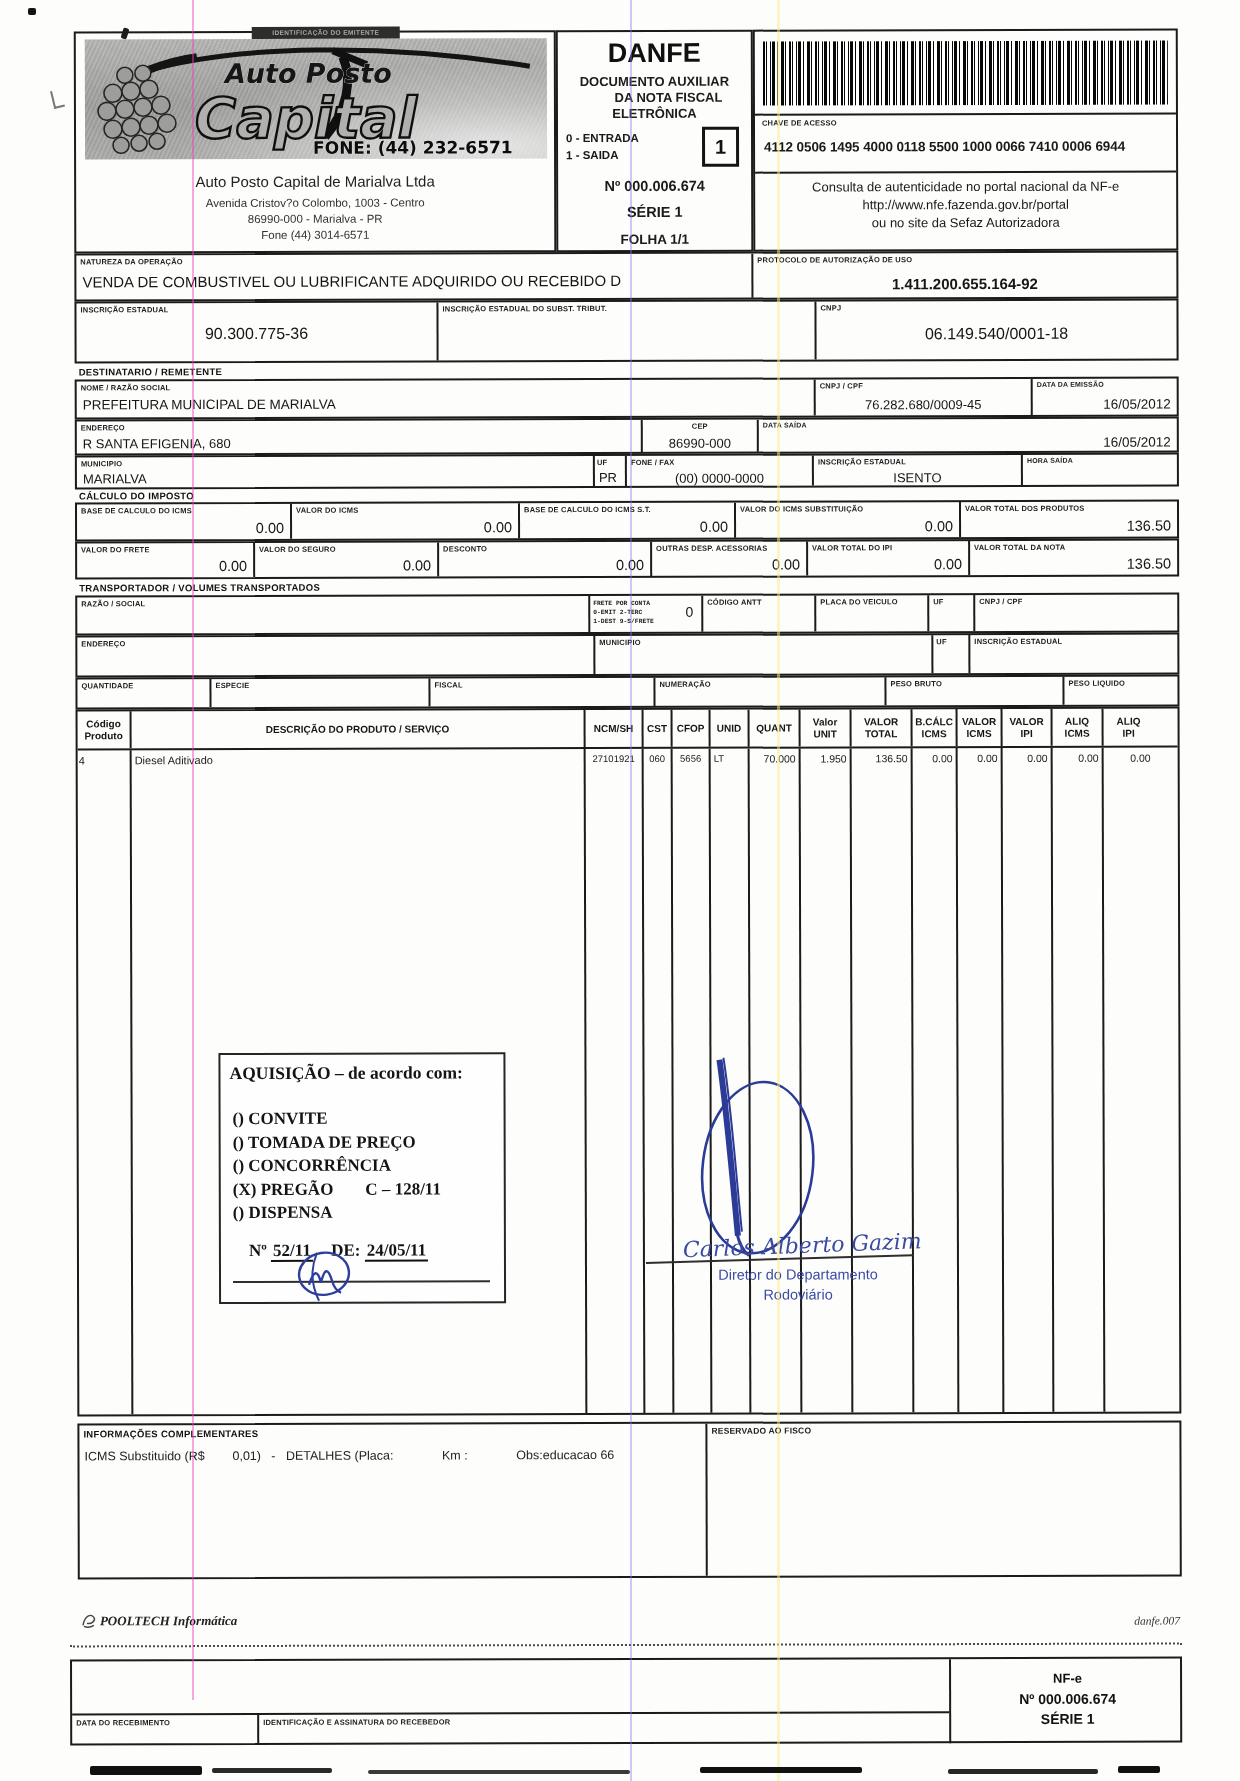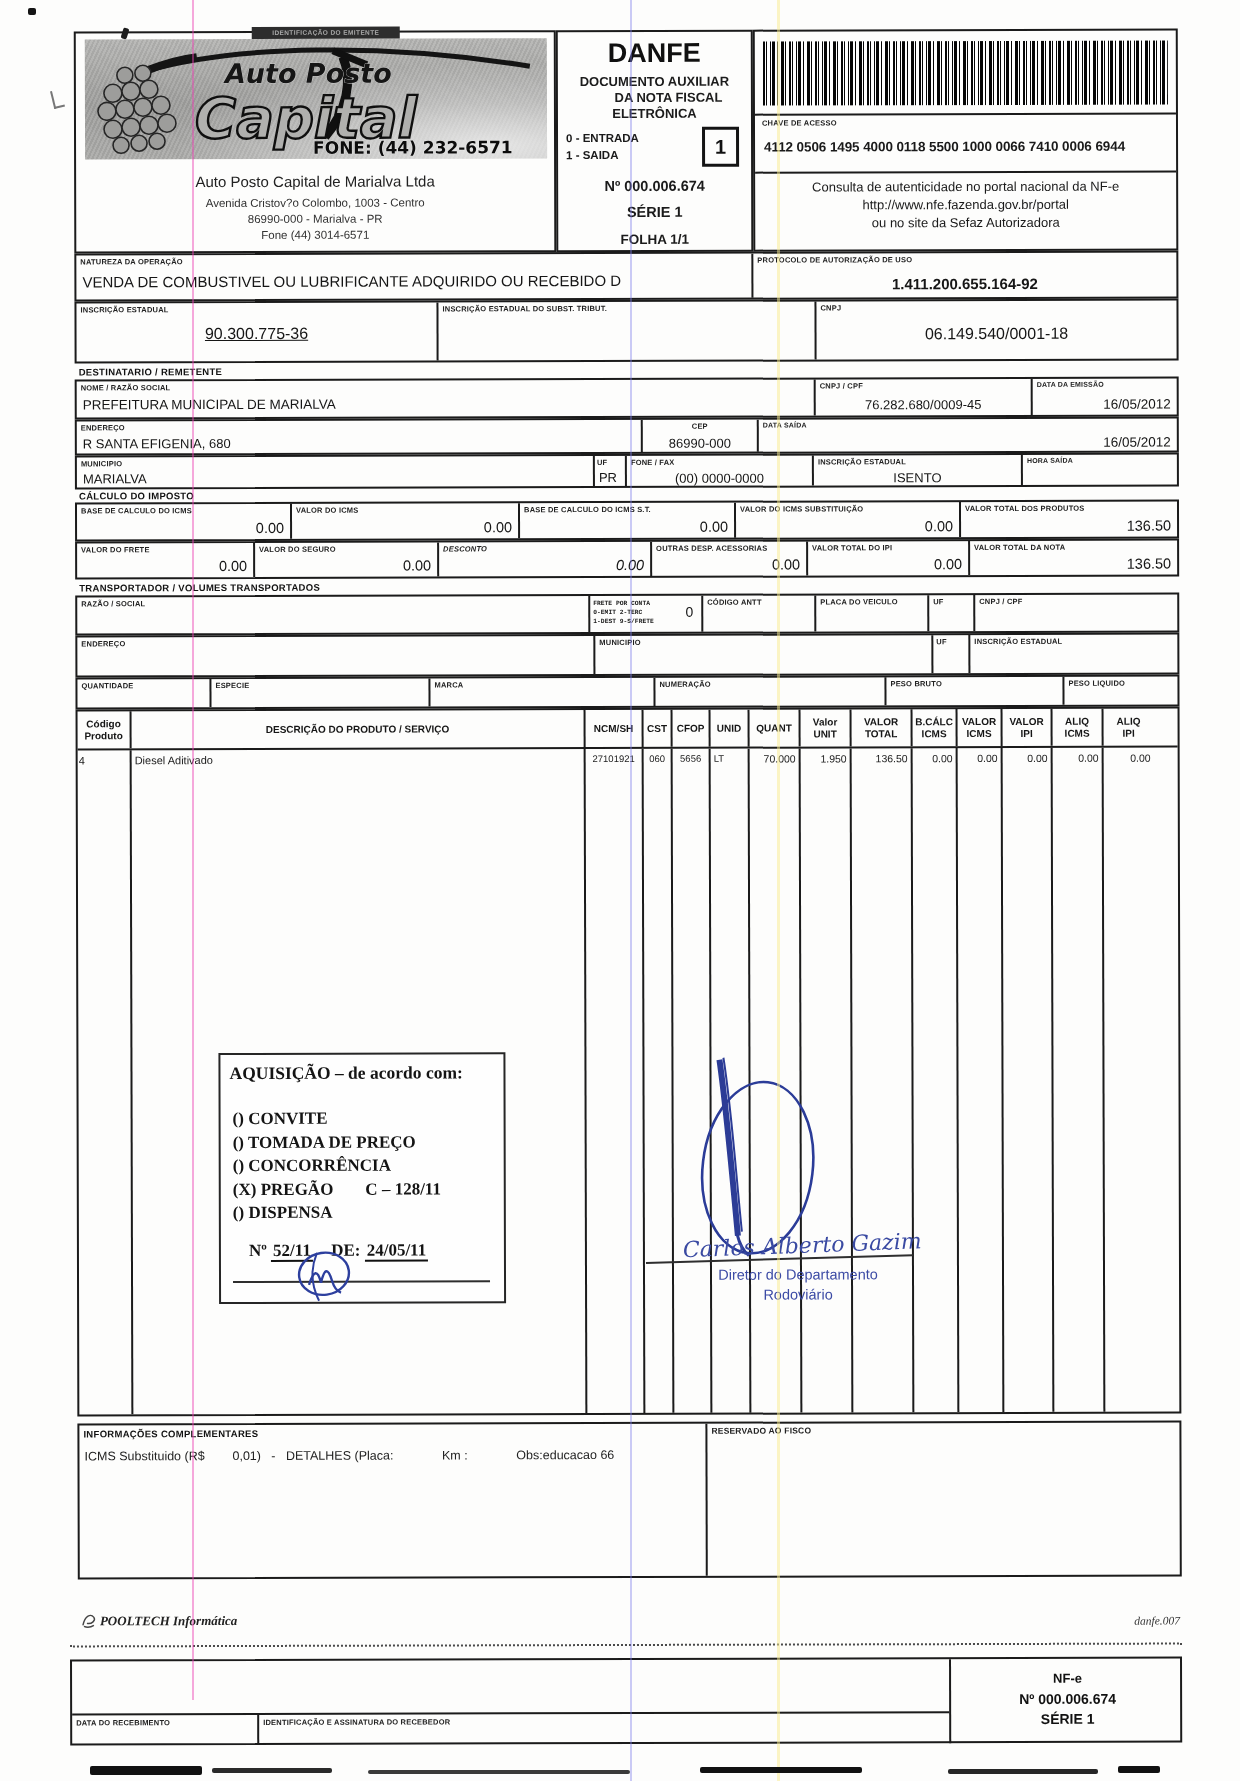--- a/index.html
+++ b/index.html
@@ -140,21 +140,21 @@
       </div>
       <div class="cell" style="flex:1;">
         <div class="lbl">PROTOCOLO DE AUTORIZAÇÃO DE USO</div>
         <div class="val c" style="top:22px;font-size:15px;font-weight:700;">1.411.200.655.164-92</div>
       </div>
     </div>
 
     <div class="row" style="left:76px;top:300px;width:1104px;height:62px;">
       <div class="cell" style="flex:0 0 362px;">
         <div class="lbl">INSCRIÇÃO ESTADUAL</div>
-        <div class="val c" style="top:22px;font-size:16px;text-decoration:underline;">90.300.775-36</div>
+        <div class="val c" style="top:22px;font-size:16px;">90.300.775-36</div>
       </div>
       <div class="cell" style="flex:0 0 378px;">
         <div class="lbl">INSCRIÇÃO ESTADUAL DO SUBST. TRIBUT.</div>
         <div class="val c" style="top:22px;font-size:16px;"></div>
       </div>
       <div class="cell" style="flex:1;">
         <div class="lbl">CNPJ</div>
         <div class="val c" style="top:24px;font-size:16px;">06.149.540/0001-18</div>
       </div>
     </div>
@@ -241,21 +241,21 @@
 
     <div class="row" style="left:76px;top:540px;width:1104px;height:38px;">
       <div class="cell" style="flex:0 0 178px;">
         <div class="lbl">VALOR DO FRETE</div>
         <div class="val r" style="top:15px;font-size:14.5px;">0.00</div>
       </div>
       <div class="cell" style="flex:0 0 184px;">
         <div class="lbl">VALOR DO SEGURO</div>
         <div class="val r" style="top:15px;font-size:14.5px;">0.00</div>
       </div>
-      <div class="cell" style="flex:0 0 213px;font-style:italic;">
+      <div class="cell" style="flex:0 0 213px;">
         <div class="lbl">DESCONTO</div>
         <div class="val r" style="top:15px;font-size:14.5px;">0.00</div>
       </div>
       <div class="cell" style="flex:0 0 156px;">
         <div class="lbl">OUTRAS DESP. ACESSORIAS</div>
         <div class="val r" style="top:15px;font-size:14.5px;">0.00</div>
       </div>
       <div class="cell" style="flex:0 0 162px;">
         <div class="lbl">VALOR TOTAL DO IPI</div>
         <div class="val r" style="top:15px;font-size:14.5px;">0.00</div>
@@ -310,21 +310,21 @@
     </div>
 
     <div class="row" style="left:76px;top:676px;width:1104px;height:32px;">
       <div class="cell" style="flex:0 0 134px;">
         <div class="lbl">QUANTIDADE</div>
       </div>
       <div class="cell" style="flex:0 0 219px;">
         <div class="lbl">ESPECIE</div>
       </div>
       <div class="cell" style="flex:0 0 225px;">
-        <div class="lbl">MARCA</div>
+        <div class="lbl">FISCAL</div>
       </div>
       <div class="cell" style="flex:0 0 231px;">
         <div class="lbl">NUMERAÇÃO</div>
       </div>
       <div class="cell" style="flex:0 0 178px;">
         <div class="lbl">PESO BRUTO</div>
       </div>
       <div class="cell" style="flex:1;">
         <div class="lbl">PESO LIQUIDO</div>
       </div>

